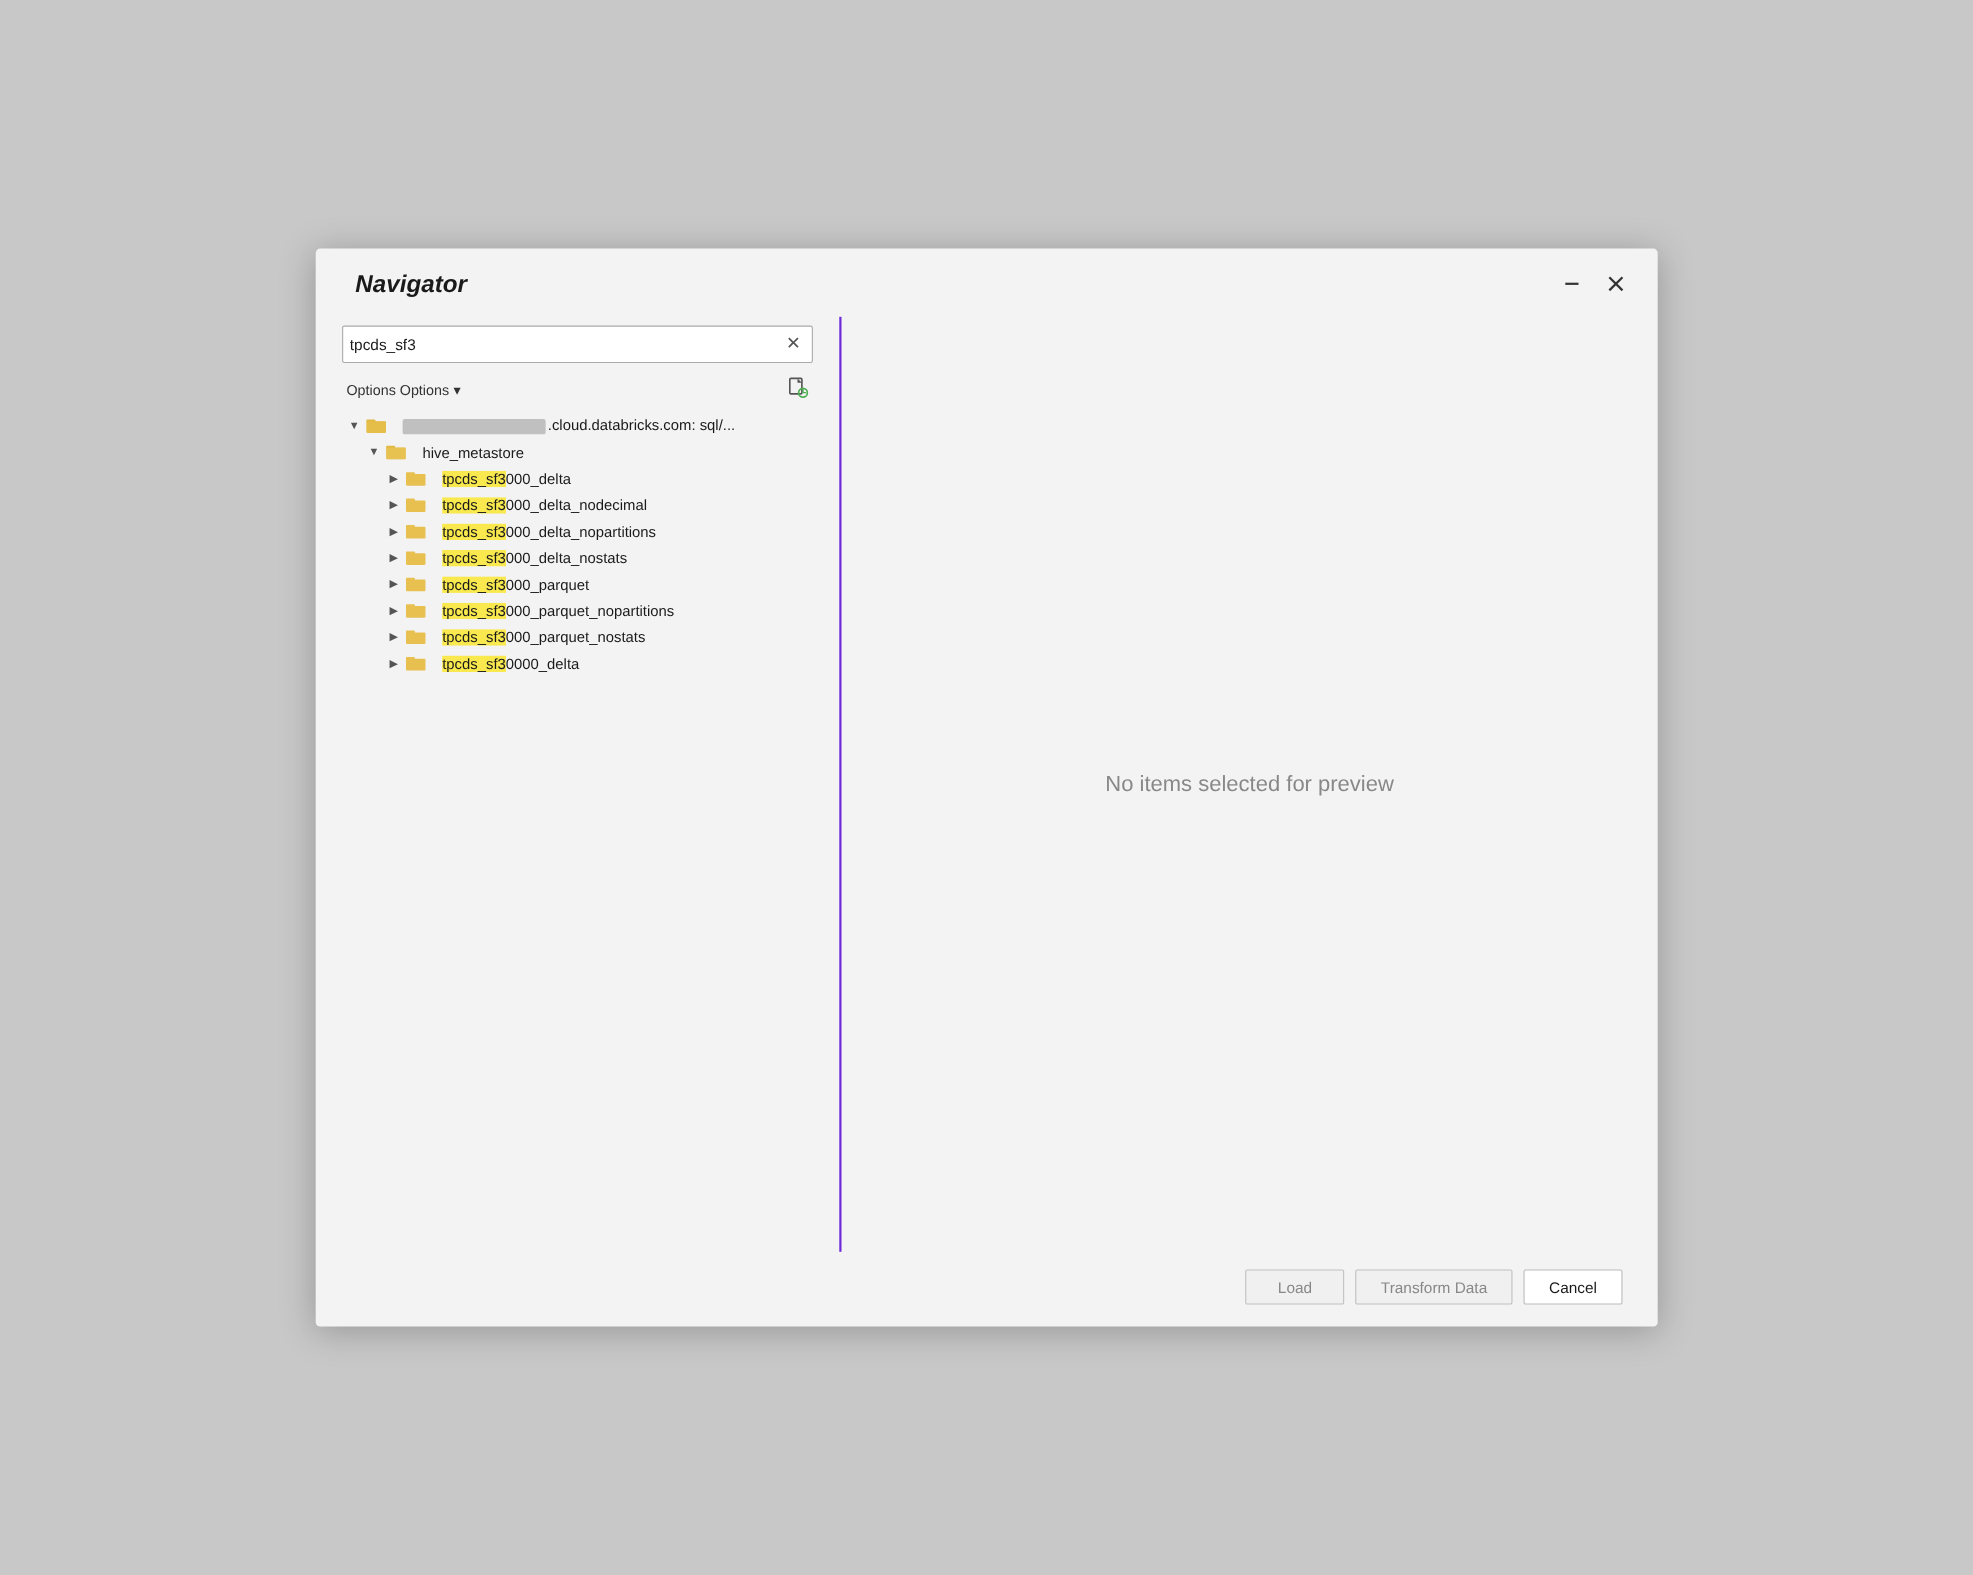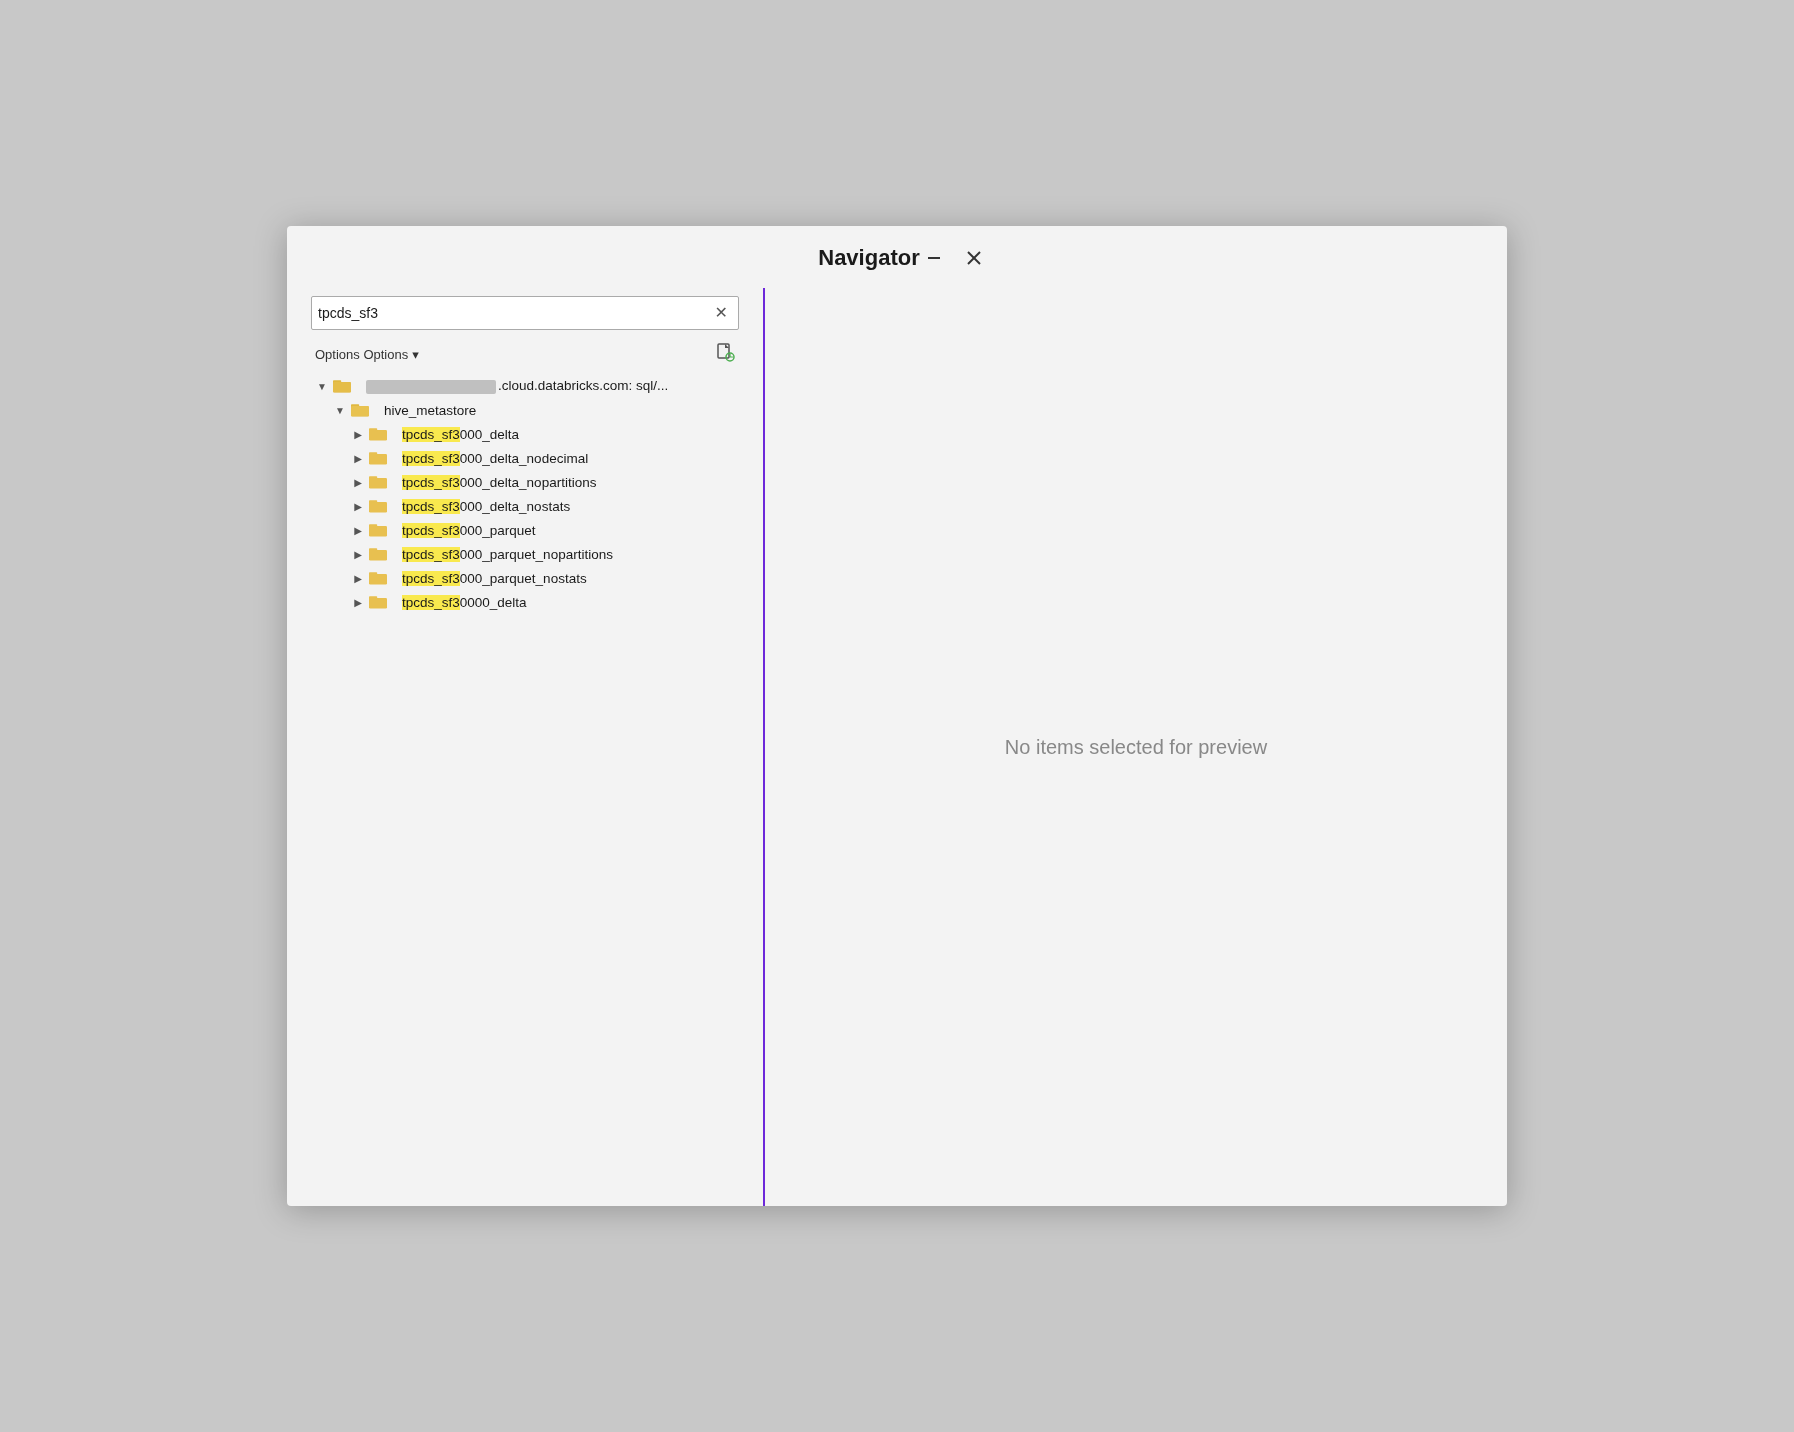--- a/index.html
+++ b/index.html
@@ -18,22 +18,23 @@
       box-shadow: 0 4px 32px rgba(0,0,0,0.25);
       width: 1220px;
       min-height: 980px;
       display: flex;
       flex-direction: column;
       position: relative;
     }
     .dialog-titlebar {
       display: flex;
       align-items: center;
-      justify-content: center;
+      justify-content: space-between;
       padding: 18px 24px 8px 36px;
+      font-style: italic;
     }
     .dialog-title {
       font-size: 22px;
       font-weight: 600;
       color: #1a1a1a;
     }
     .dialog-controls {
       display: flex;
       gap: 12px;
       align-items: center;
@@ -379,13 +380,24 @@
         </div>
       </div>
 
     </div>
 
     <div class="right-panel">
       <span>No items selected for preview</span>
     </div>
   </div>
 
+  <div class="dialog-footer">
+    <button class="footer-btn" disabled="">
+      <span>Load</span>
+    </button>
+    <button class="footer-btn" disabled="">
+      <span>Transform Data</span>
+    </button>
+    <button class="footer-btn cancel">
+      <span>Cancel</span>
+    </button>
+  </div>
 </div>
 
 </body></html>

